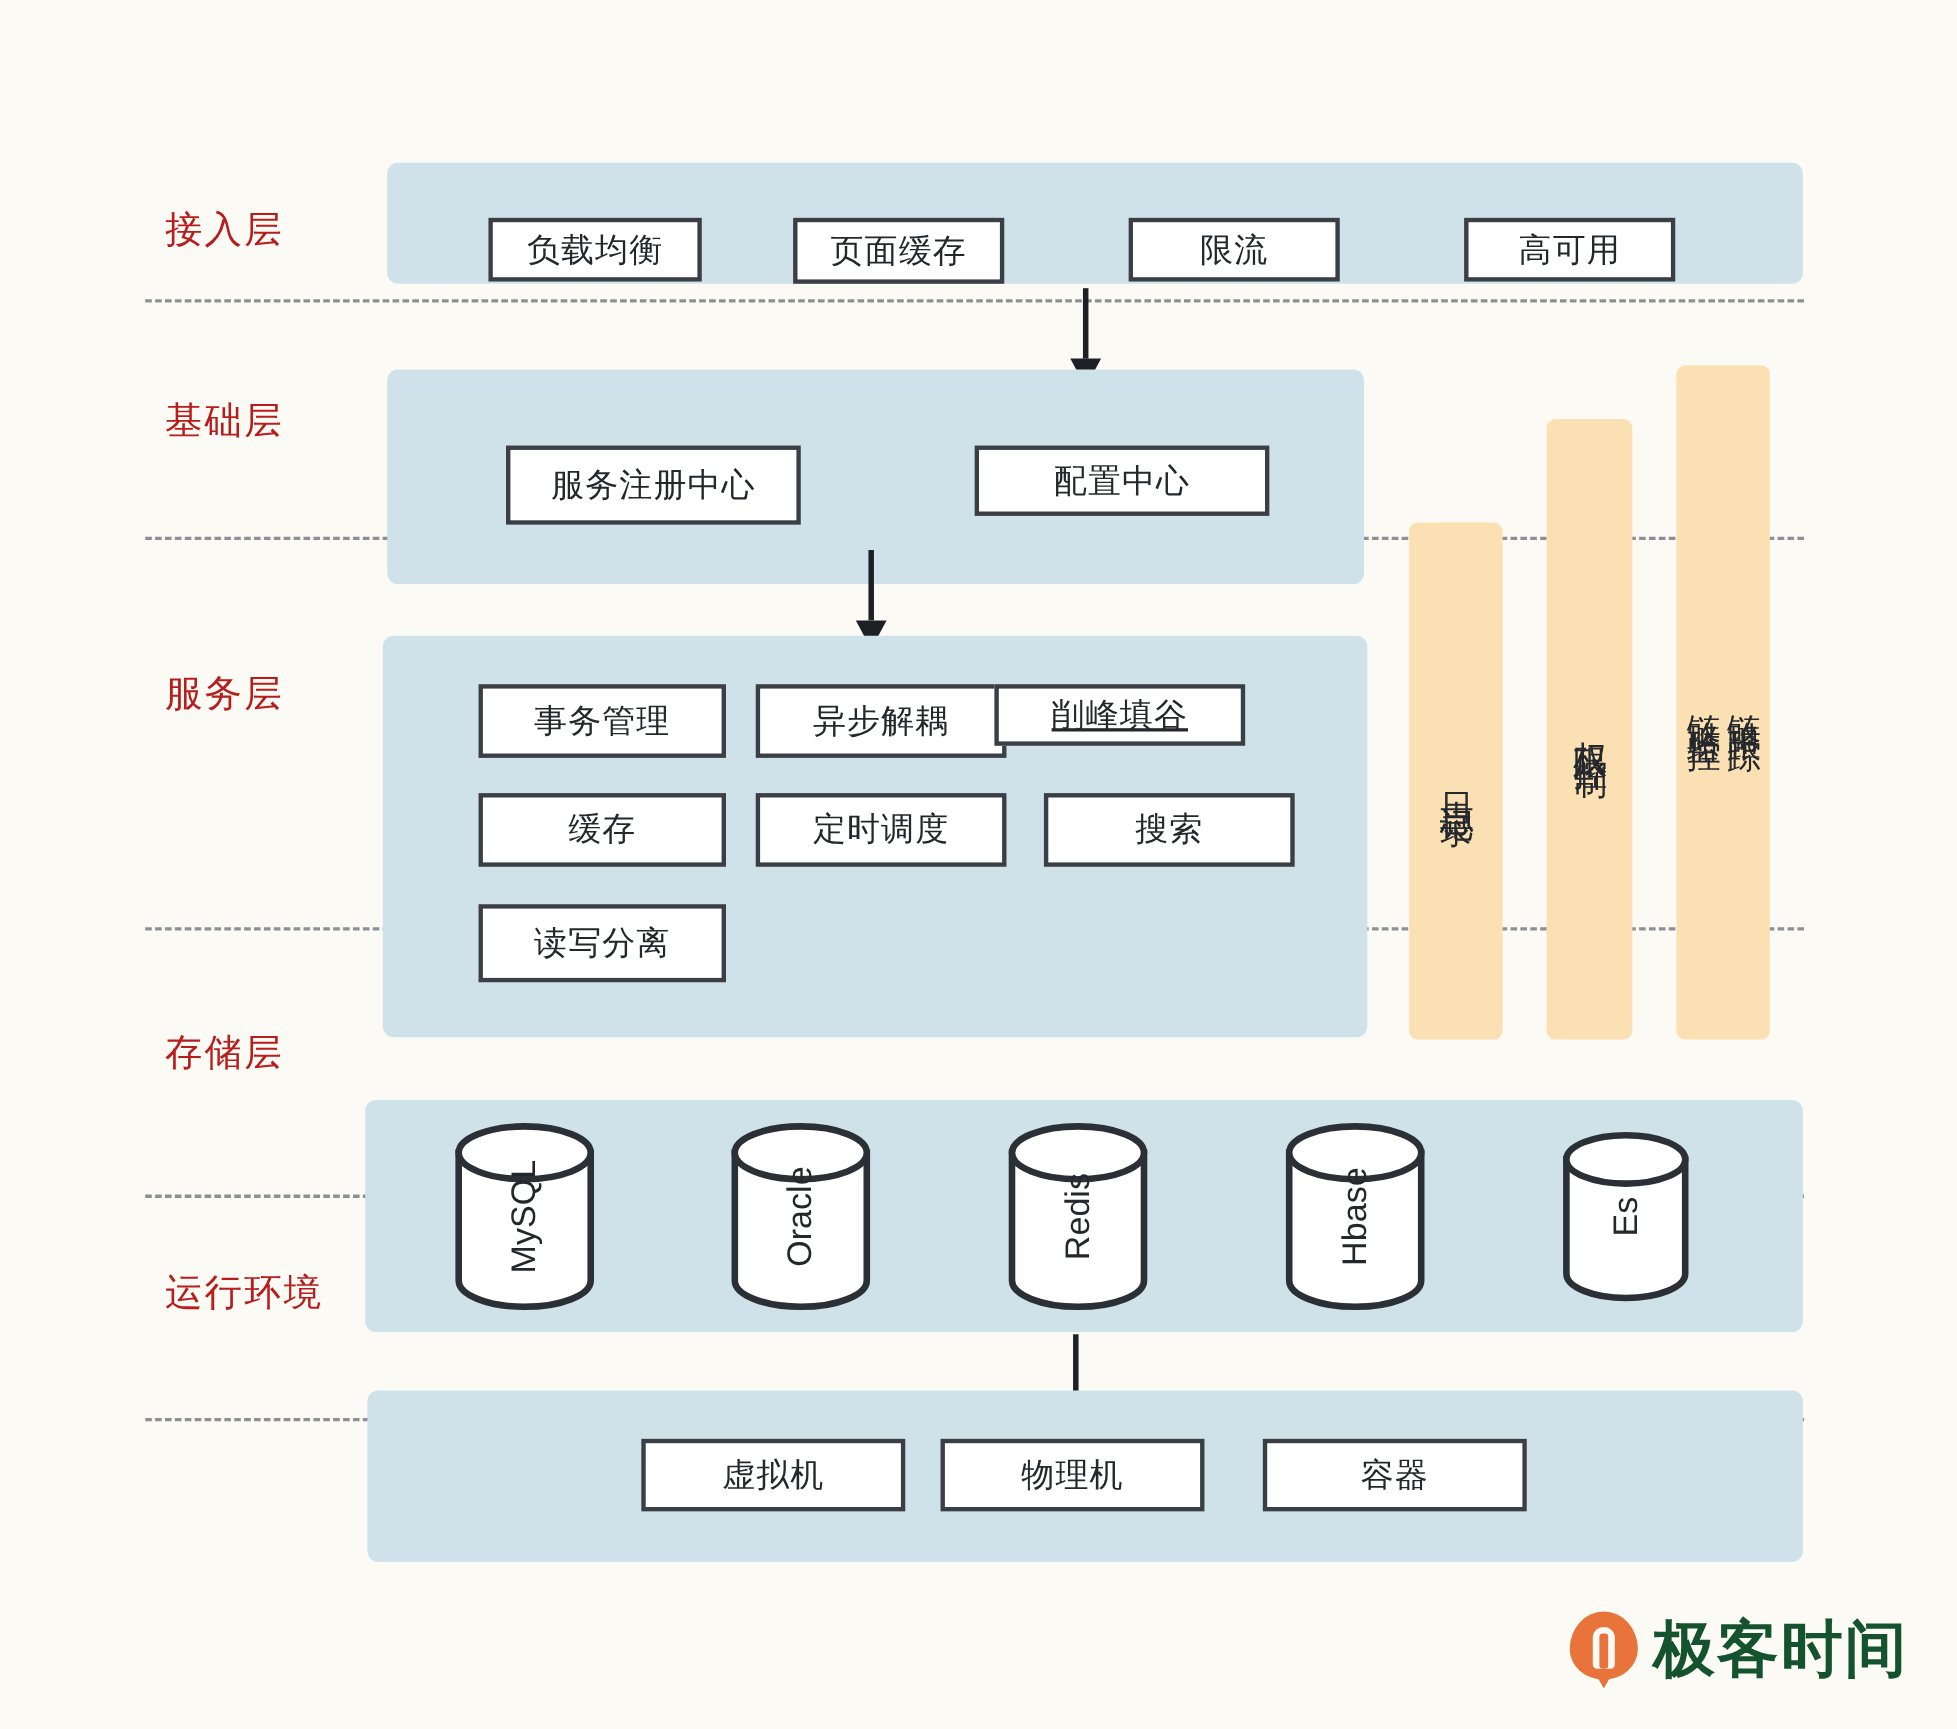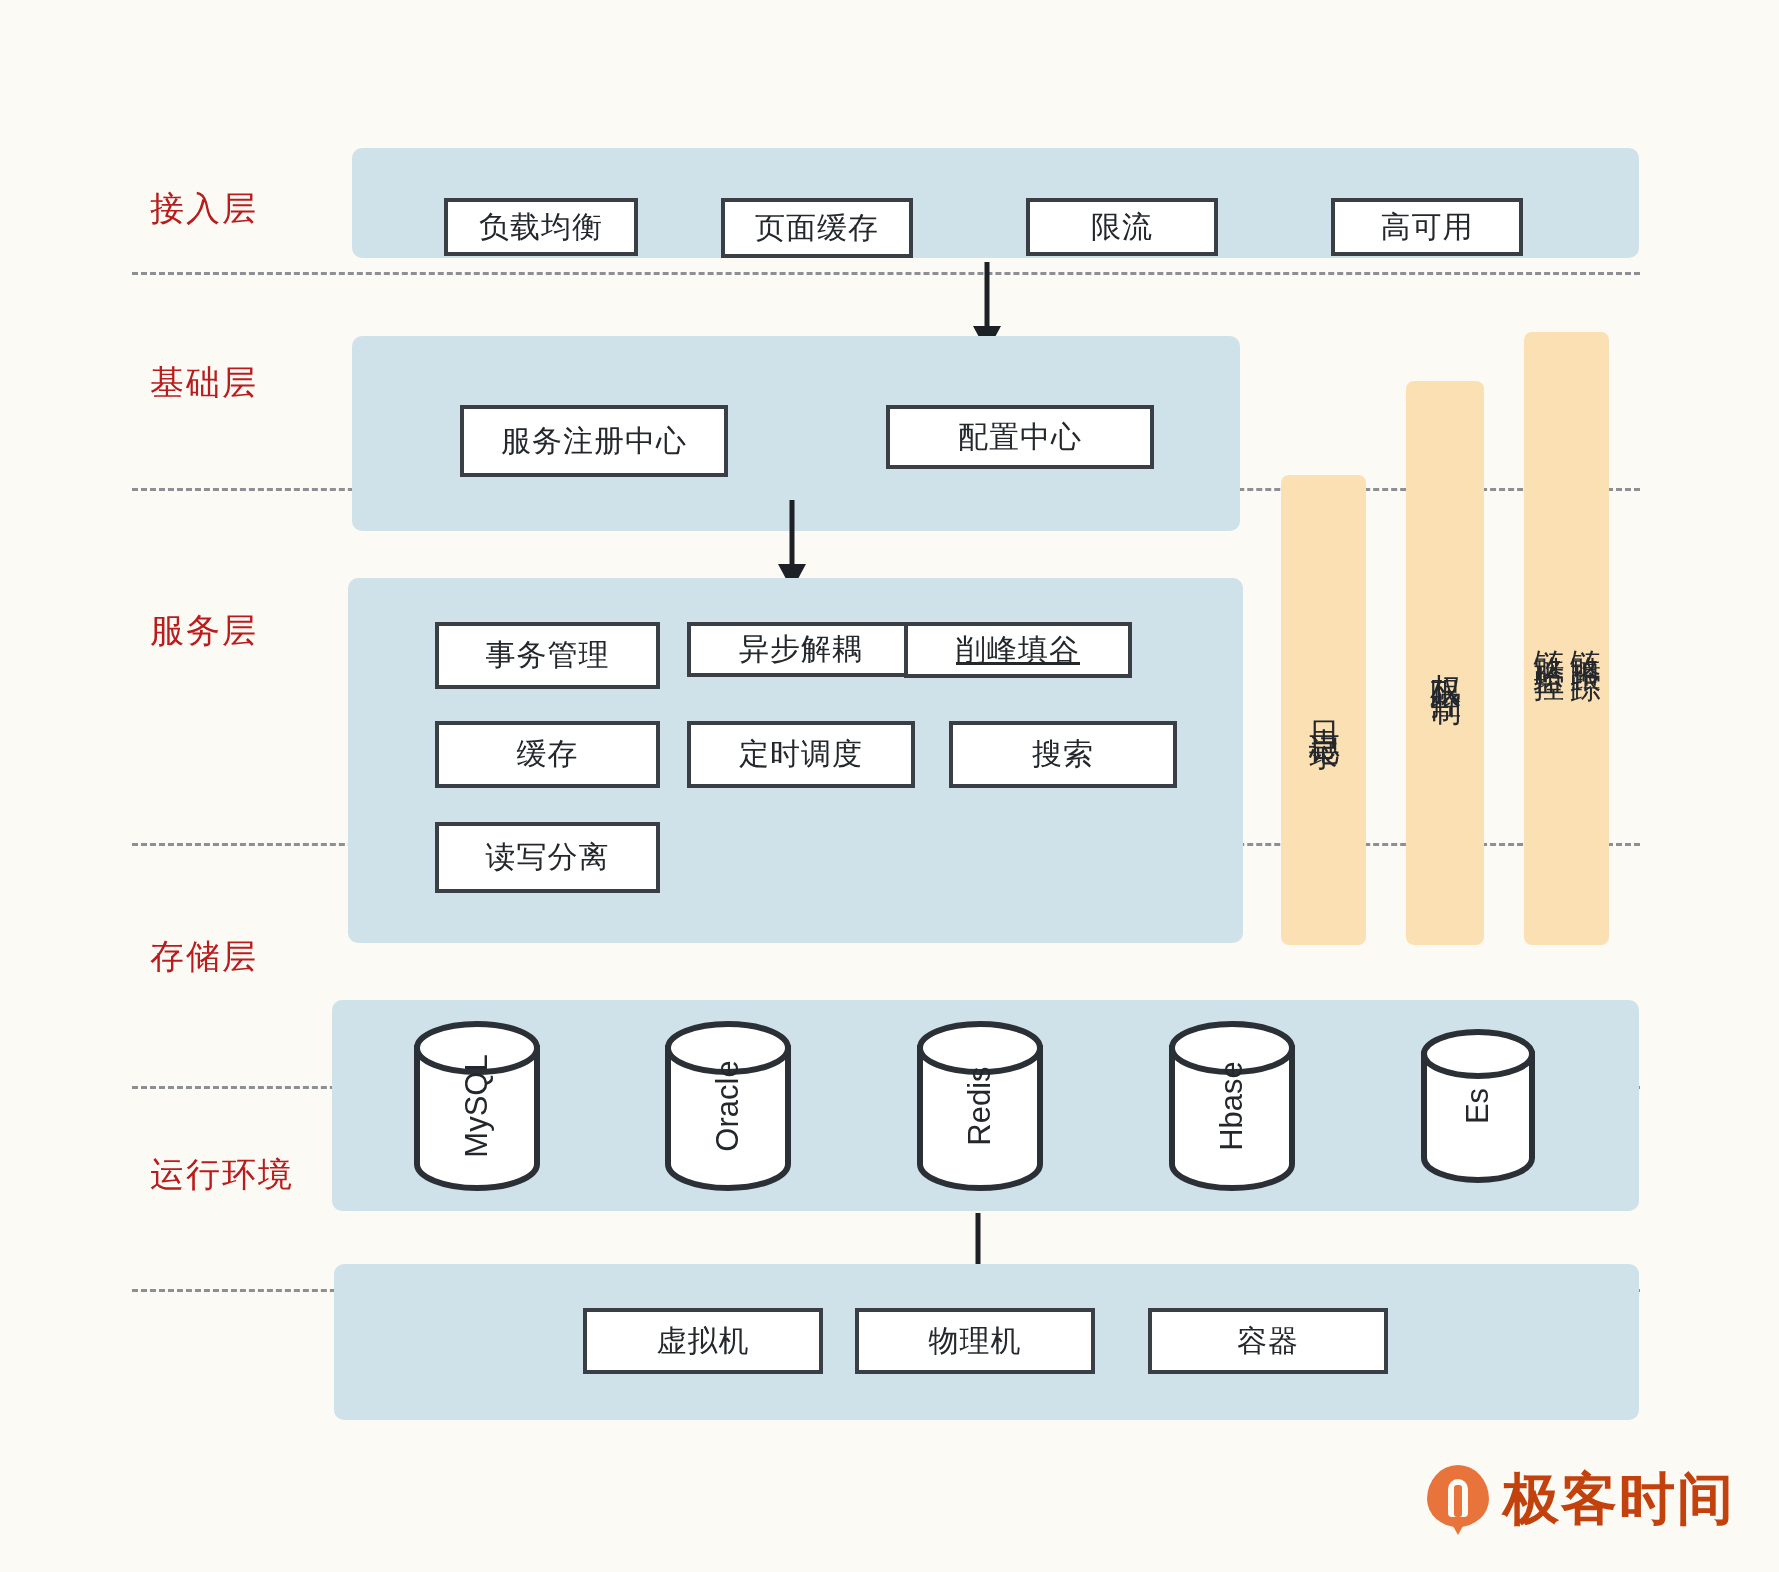--- a/index.html
+++ b/index.html
@@ -127,21 +127,21 @@
   #logo .mark .inner{
     position:absolute;left:21px;top:14px;width:20px;height:38px;
     background:#fcfaf4;
     border-radius:10px 10px 4px 4px;
   }
   #logo .mark .innerbar{
     position:absolute;left:27px;top:20px;width:8px;height:32px;
     background:#e8743b;border-radius:3px;
   }
   #logo .wordmark{
-    color:#c2410c;
+    color:#14532d;
     font-size:56px;
     letter-spacing:2px;
     font-weight:bold;
     white-space:nowrap;
   }
 </style>
 </head>
 <body>
 
 <div id="canvas">
@@ -176,21 +176,21 @@
   <div class="nodebox" style="left:874px;top:405px;width:268px;height:64px;margin-left:12px;">配置中心</div>
 
   <div class="arrow" style="left:777px;top:500px;width:30px;height:90px;">
     <div class="shaft" style="height:64px;"></div>
     <div class="head"></div>
   </div>
 
   <div class="panel" style="left:348px;top:578px;width:895px;height:365px;"></div>
 
   <div class="nodebox" style="left:435px;top:622px;width:225px;height:67px;">事务管理</div>
-  <div class="nodebox" style="left:687px;top:622px;width:228px;height:55px;">异步解耦</div>
+  <div class="nodebox" style="left:687px;top:622px;width:228px;height:67px;">异步解耦</div>
   <div class="nodebox" style="left:904px;top:622px;width:228px;height:56px;text-decoration:underline;">削峰填谷</div>
 
   <div class="nodebox" style="left:435px;top:721px;width:225px;height:67px;">缓存</div>
   <div class="nodebox" style="left:687px;top:721px;width:228px;height:67px;">定时调度</div>
   <div class="nodebox" style="left:949px;top:721px;width:228px;height:67px;">搜索</div>
 
   <div class="nodebox" style="left:435px;top:822px;width:225px;height:71px;">读写分离</div>
 
   <div class="obar" style="left:1281px;top:475px;width:85px;height:470px;">
     <span class="vtext">日志记录</span>

